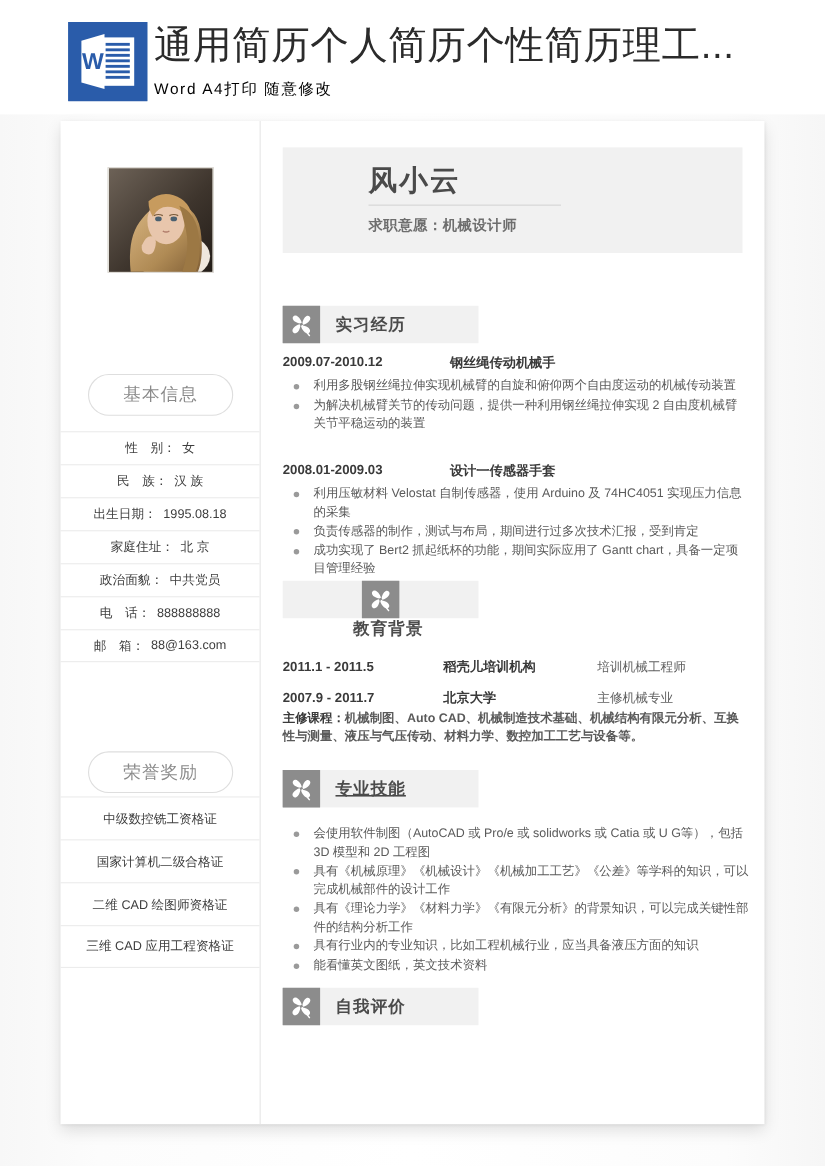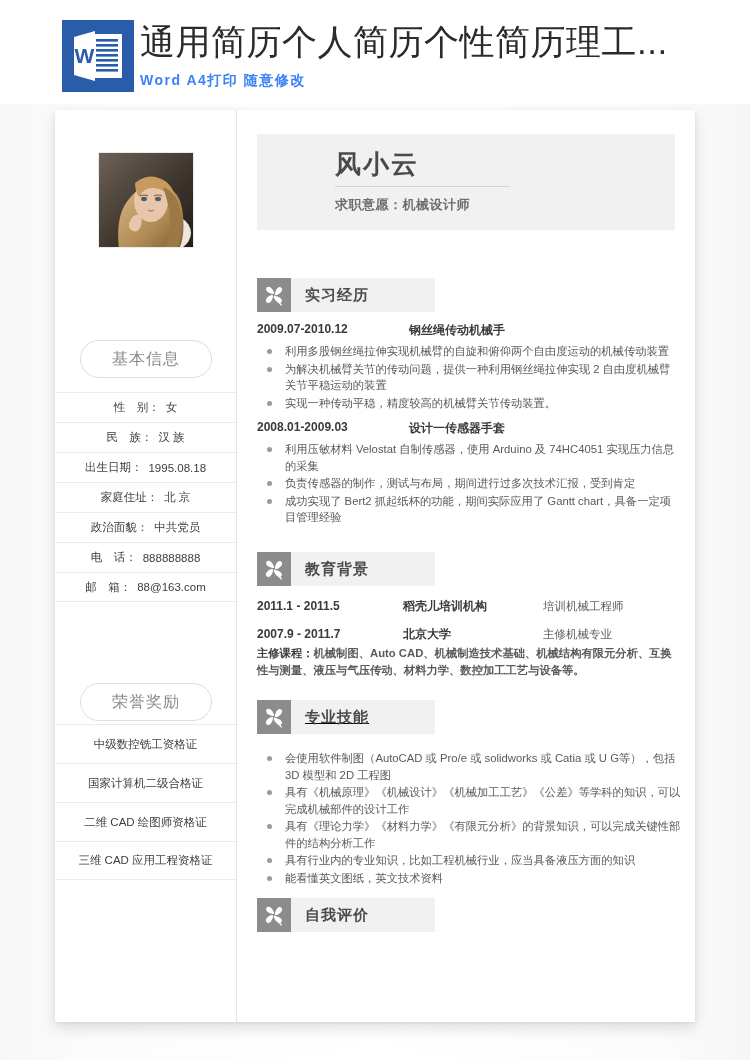--- a/index.html
+++ b/index.html
@@ -43,23 +43,23 @@
     line-height: 48px;
     color: #2b2b2b;
     font-weight: 400;
     letter-spacing: 0.5px;
     white-space: nowrap;
     overflow: hidden;
   }
   .doc-sub {
     margin-top: 6px;
     font-size: 14px;
-    color: #3b82f6;
+    color: #000000;
     letter-spacing: 1.5px;
-    font-weight: 700;
+    font-weight: 400;
   }
 
   
   .paper {
     position: absolute;
     left: 55px; top: 110px;
     width: 640px; height: 912px;
     background: #ffffff;
     box-shadow: 0 6px 14px rgba(0,0,0,0.13), 0 1px 3px rgba(0,0,0,0.08);
   }
@@ -385,37 +385,36 @@
         </div>
 
         <div class="block" style="top:212px;">
           <div class="job-head">
             <span class="job-date">2009.07-2010.12</span>
             <span class="job-title">钢丝绳传动机械手</span>
           </div>
           <ul class="bul">
             <li>利用多股钢丝绳拉伸实现机械臂的自旋和俯仰两个自由度运动的机械传动装置</li>
             <li>为解决机械臂关节的传动问题，提供一种利用钢丝绳拉伸实现 2 自由度机械臂关节平稳运动的装置</li>
-            <li>实现一种传动平稳，精度较高的机械臂关节传动装置。</li>
           </ul>
         </div>
 
         <div class="block" style="top:310px;">
           <div class="job-head">
             <span class="job-date">2008.01-2009.03</span>
             <span class="job-title">设计一传感器手套</span>
           </div>
           <ul class="bul">
             <li>利用压敏材料 Velostat 自制传感器，使用 Arduino 及 74HC4051 实现压力信息的采集</li>
             <li>负责传感器的制作，测试与布局，期间进行过多次技术汇报，受到肯定</li>
             <li>成功实现了 Bert2 抓起纸杯的功能，期间实际应用了 Gantt chart，具备一定项目管理经验</li>
           </ul>
         </div>
 
-        <div class="sec" style="top:442px;">
+        <div class="sec" style="top:418px;flex-direction:column;">
           <span class="sec-icon">
             <svg width="34" height="34" viewBox="0 0 34 34">
               <rect width="34" height="34" fill="#8c8c8c"></rect>
               <g fill="#ffffff">
                 <path d="M16.3 15.6c-1.9-1.5-4.2-4-3.9-6.4.2-1.9 2-2.7 3.5-2 1.5.7 2.2 3 2.4 5 .1 1.3 0 2.6-.3 3.6z" transform="rotate(-28 17 17)"></path>
                 <path d="M16.3 15.6c-1.9-1.5-4.2-4-3.9-6.4.2-1.9 2-2.7 3.5-2 1.5.7 2.2 3 2.4 5 .1 1.3 0 2.6-.3 3.6z" transform="rotate(62 17 17)"></path>
                 <path d="M16.3 15.6c-1.9-1.5-4.2-4-3.9-6.4.2-1.9 2-2.7 3.5-2 1.5.7 2.2 3 2.4 5 .1 1.3 0 2.6-.3 3.6z" transform="rotate(152 17 17)"></path>
                 <path d="M16.3 15.6c-1.9-1.5-4.2-4-3.9-6.4.2-1.9 2-2.7 3.5-2 1.5.7 2.2 3 2.4 5 .1 1.3 0 2.6-.3 3.6z" transform="rotate(242 17 17)"></path>
                 <path d="M17.4 17.6 C19.6 21 22 24.5 24.6 27.4" stroke="#ffffff" stroke-width="1.3" fill="none"></path>
               </g>

